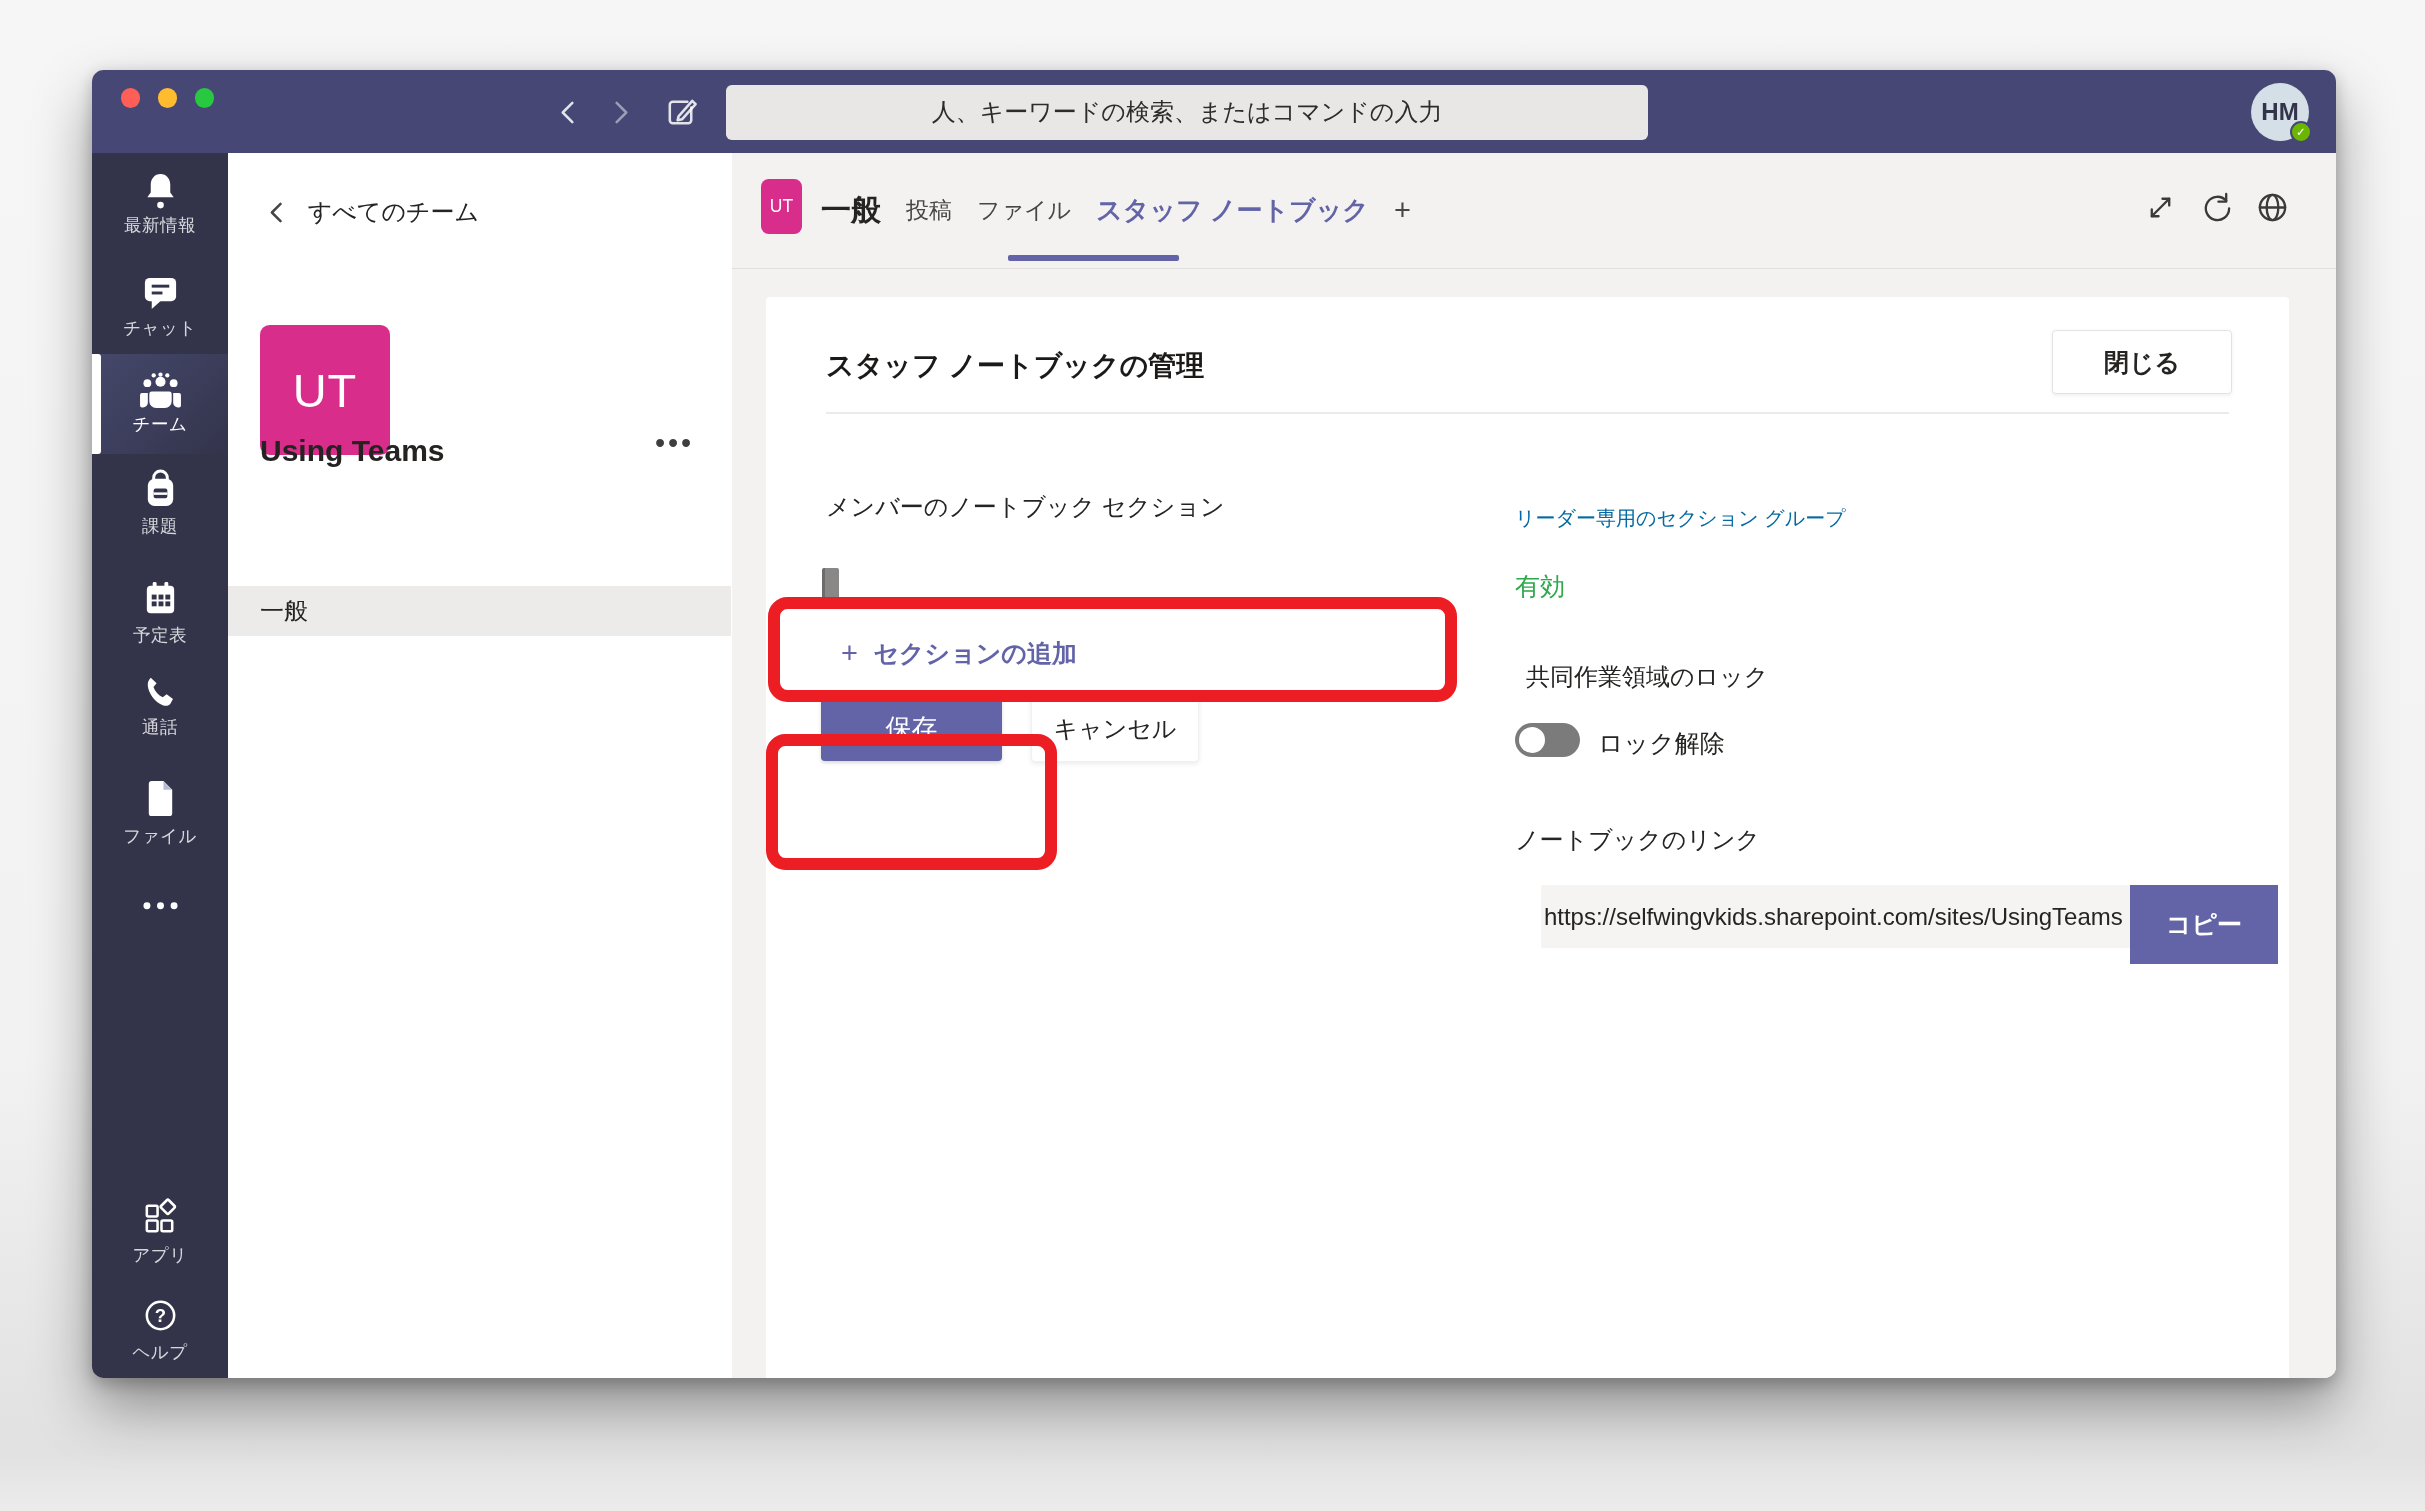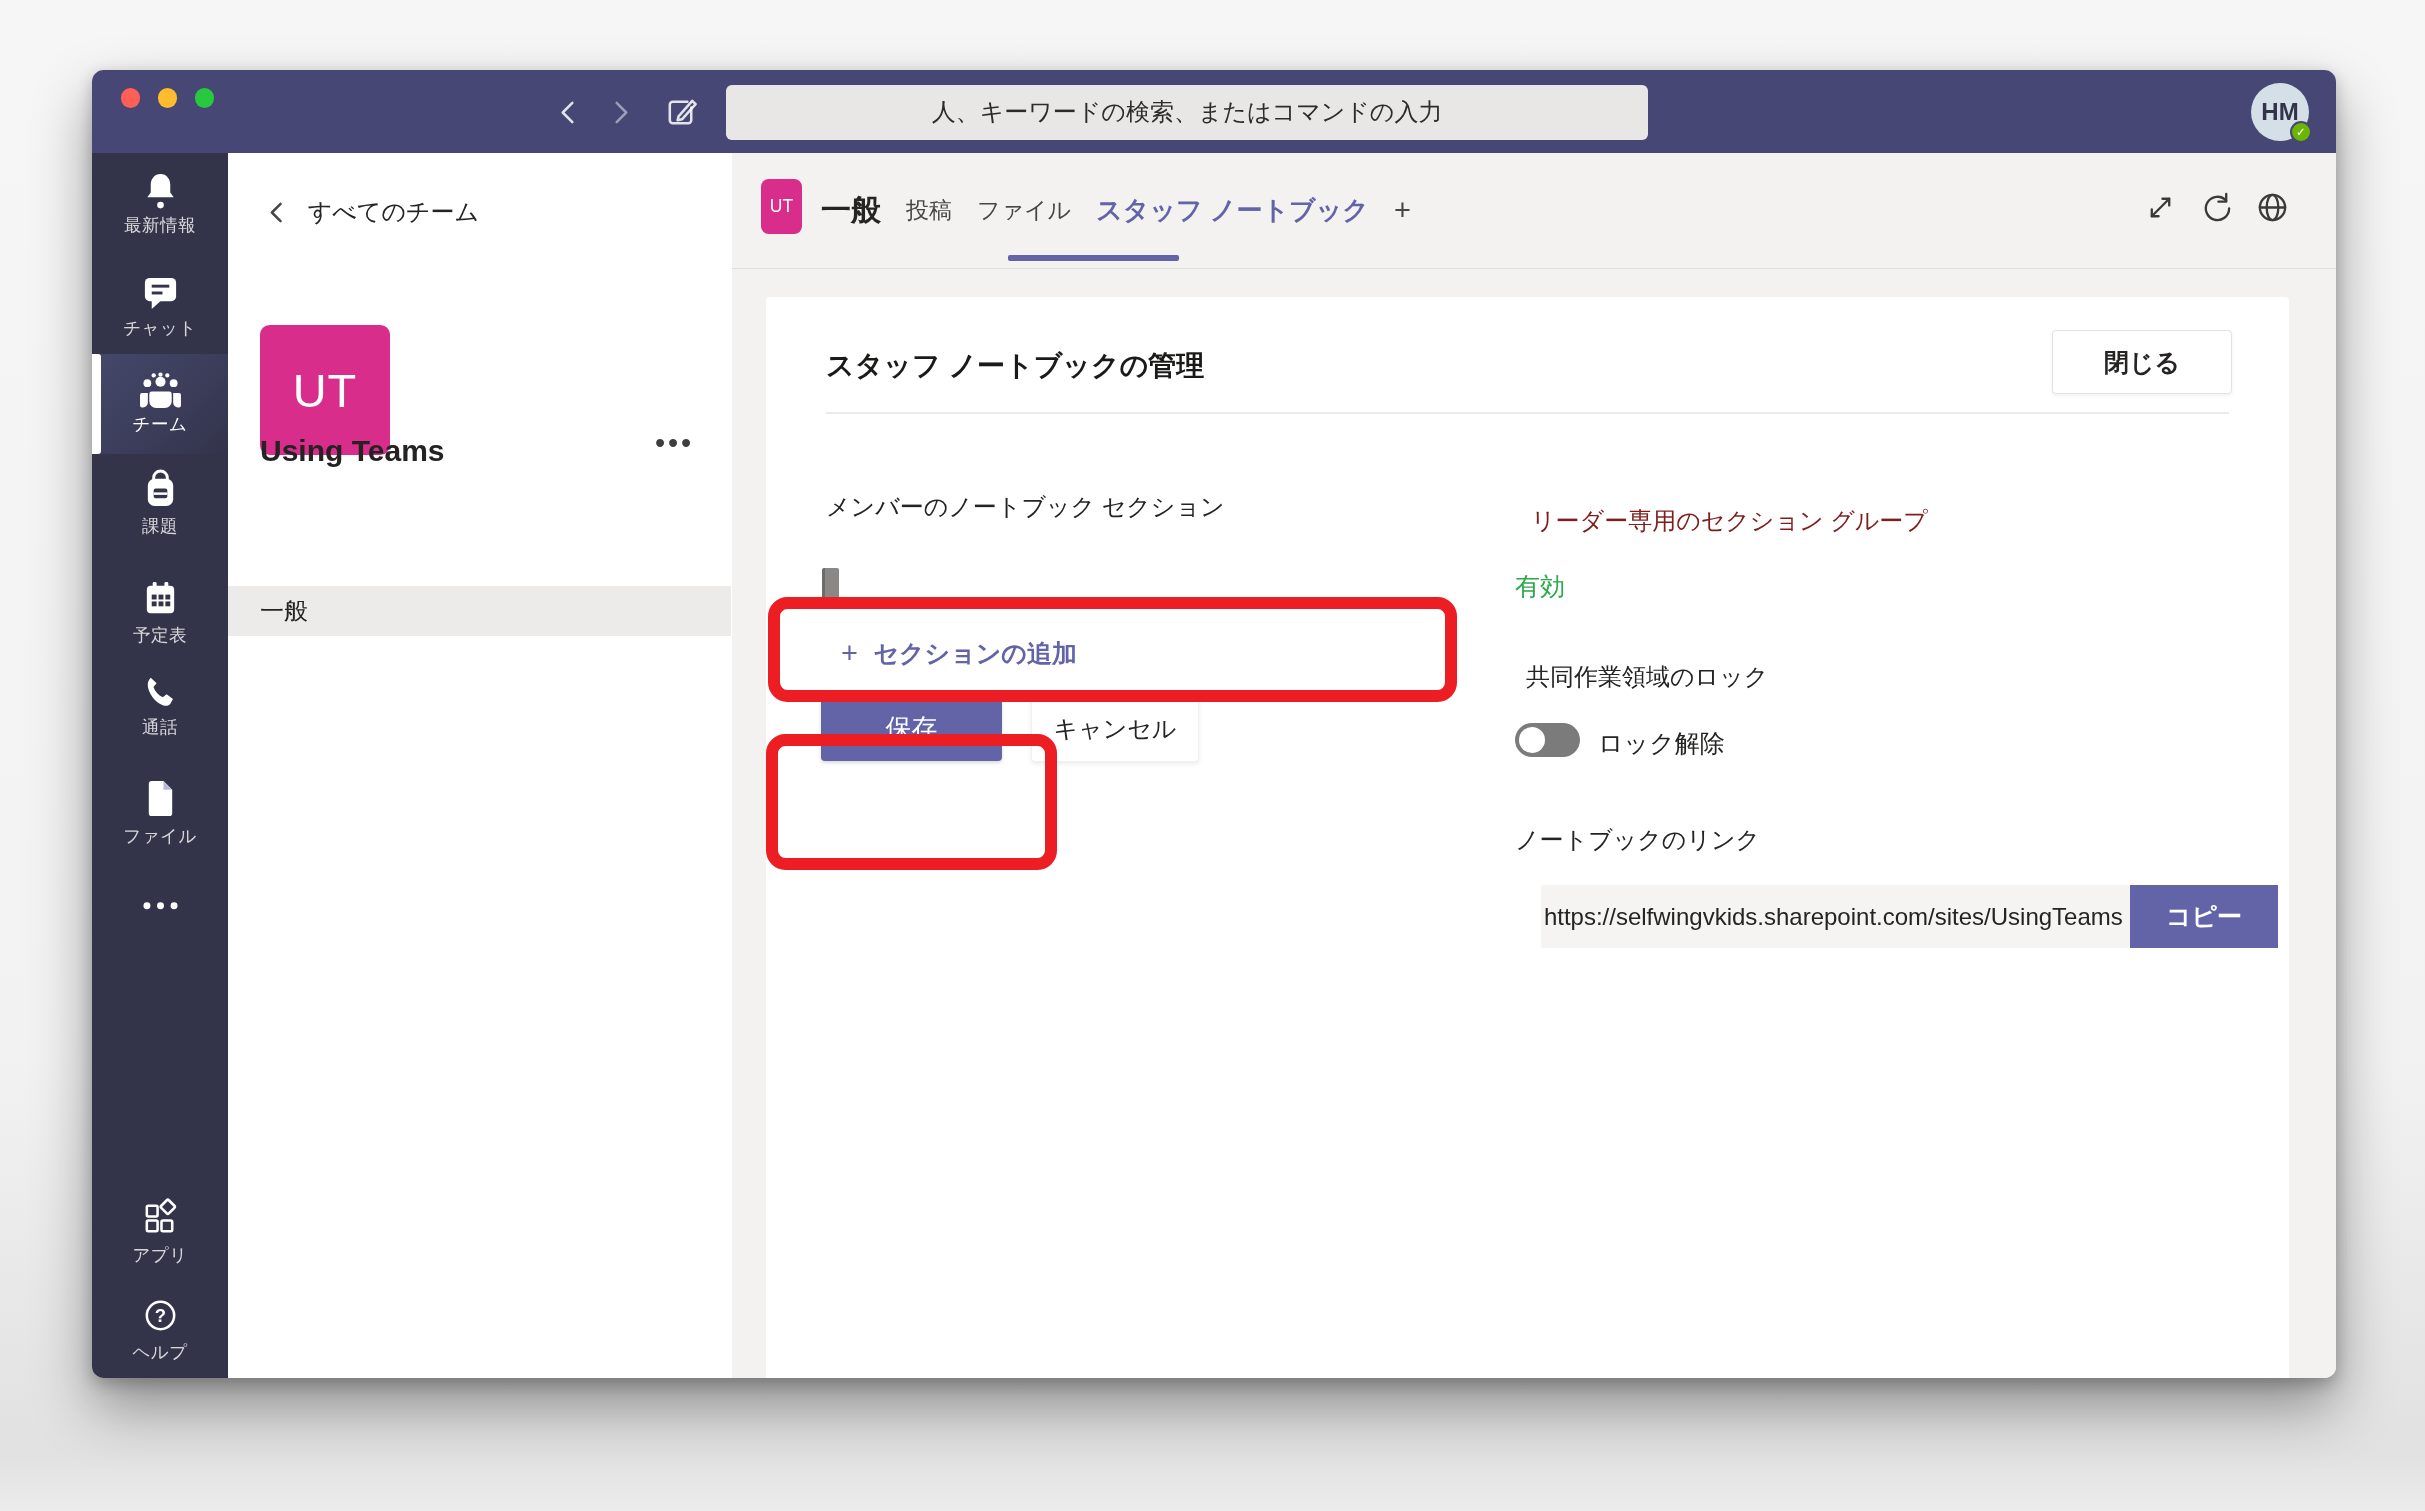--- a/index.html
+++ b/index.html
@@ -94,34 +94,34 @@
   .save-btn {
     position:absolute; left:55px; top:399px; width:181px; height:65px; background:#6264a7; border-radius:3.9px;
     color:#fff; font-size:26px; font-weight:normal; display:flex; align-items:center; justify-content:center;
     box-shadow:0 1.9px 3.9px rgba(0,0,0,.15);
   }
   .cancel-btn {
     position:absolute; left:265px; top:399px; width:168px; height:66px; background:#fff; border-radius:3.9px;
     border:1px solid #f1f0ef; box-shadow:0 1.9px 5.8px rgba(0,0,0,.08);
     color:#252423; font-size:24px; display:flex; align-items:center; justify-content:center;
   }
-  .leader-label { position:absolute; left:749px; top:208px; font-size:24px; color:#7f1d1d;margin-left:16px; }
+  .leader-label { position:absolute; left:749px; top:208px; font-size:20px; color:#0369a1; }
   .status-enabled { position:absolute; left:749px; top:273px; font-size:25px; color:#2fa84c; }
   .collab-label { position:absolute; left:749px; top:364px; font-size:24px; color:#252423;margin-left:11px; }
   .toggle { position:absolute; left:749px; top:426px; width:65px; height:34px; border-radius:17.5px; background:#7b7b7b; }
   .toggle-knob { position:absolute; left:3.9px; top:3.9px; width:26px; height:26px; border-radius:50%; background:#fff; }
   .toggle-label { position:absolute; left:832px; top:430px; font-size:25px; color:#252423; }
   .link-label { position:absolute; left:749px; top:527px; font-size:24px; color:#252423; }
   .link-field {
     position:absolute; left:743px; top:588px; width:613px; height:63px; background:#f5f4f2;
     display:flex; align-items:center; overflow:hidden; white-space:nowrap;
     font-size:24px; color:#252423; padding-left:2.9px; border-radius:1.9px;margin-left:32px;
   }
   .copy-btn {
-    position:absolute; left:1364px; top:588px; width:148px; height:63px; background:#6264a7;
+    position:absolute; left:1364px; top:588px; width:148px; height:79px; background:#6264a7;
     color:#fff; font-size:25px; font-weight:bold; display:flex; align-items:center; justify-content:center;
   }
   
   .anno { position:absolute; border:12.6px solid #ec1e24; border-radius:19.4px; z-index:9; pointer-events:none; }
   .anno-1 { left:676px; top:527px; width:689px; height:105px; }   
   .anno-2 { left:674px; top:664px; width:291px; height:136px; }
 </style>
 </head>
 <body>
 

